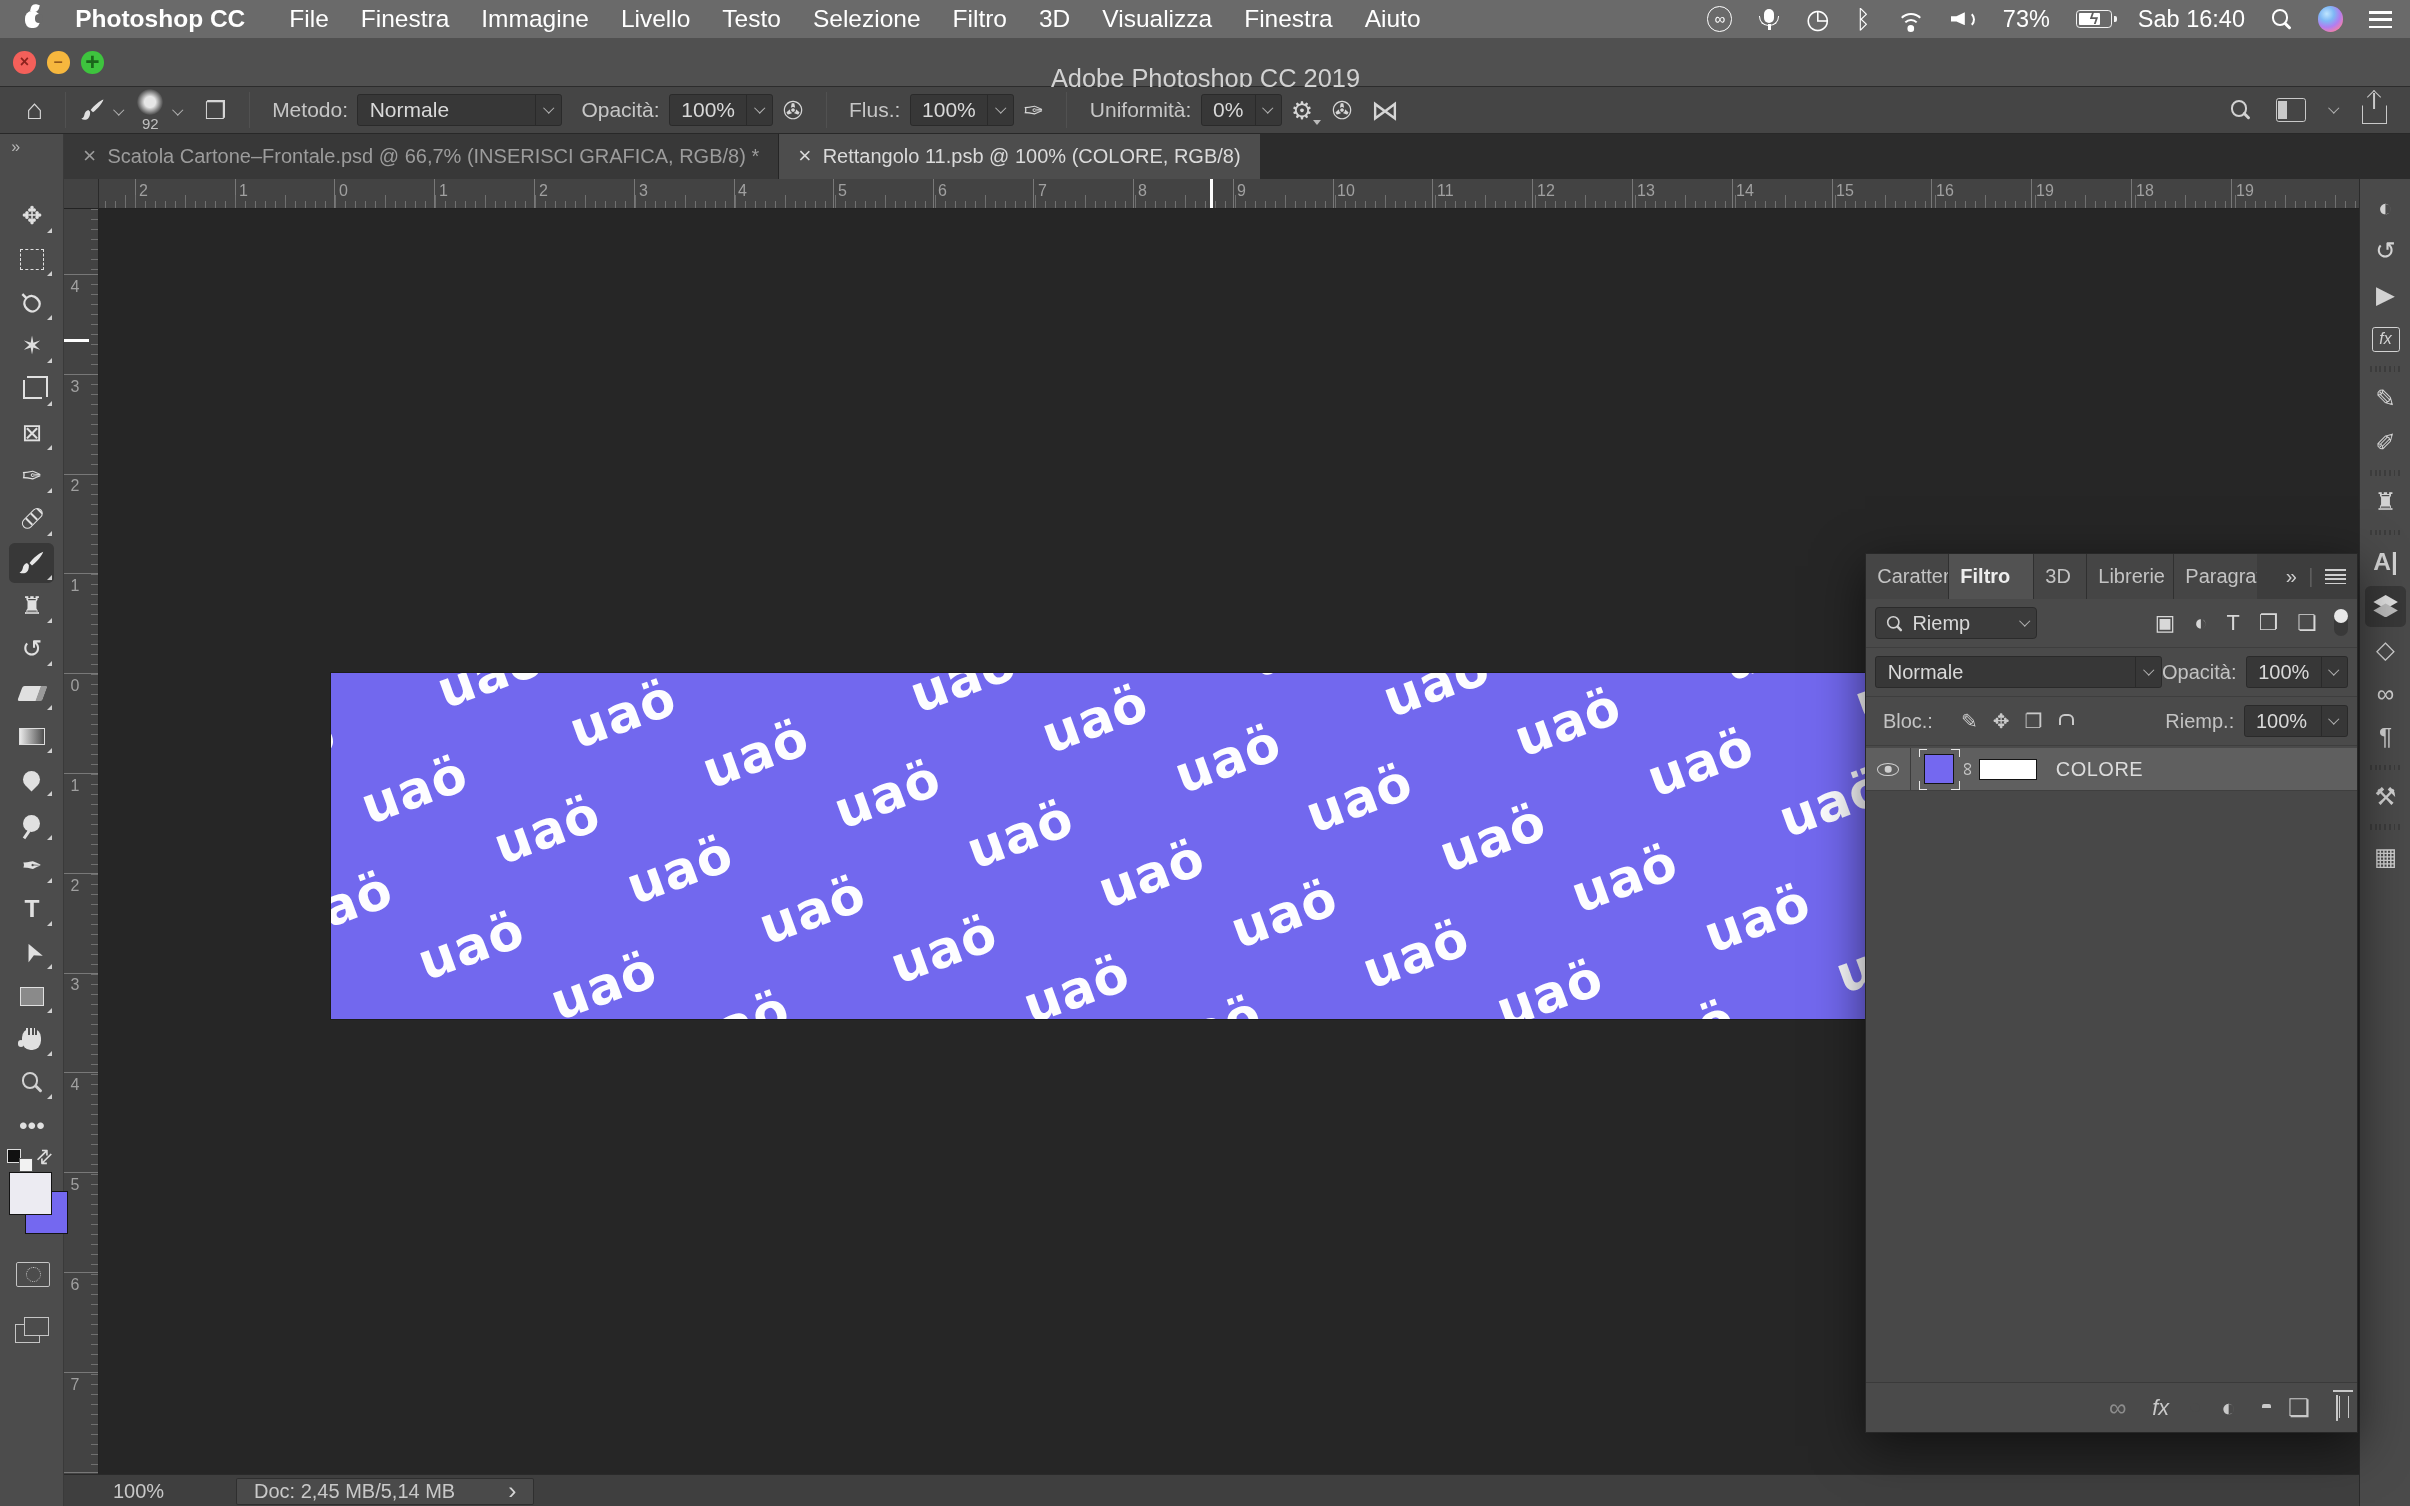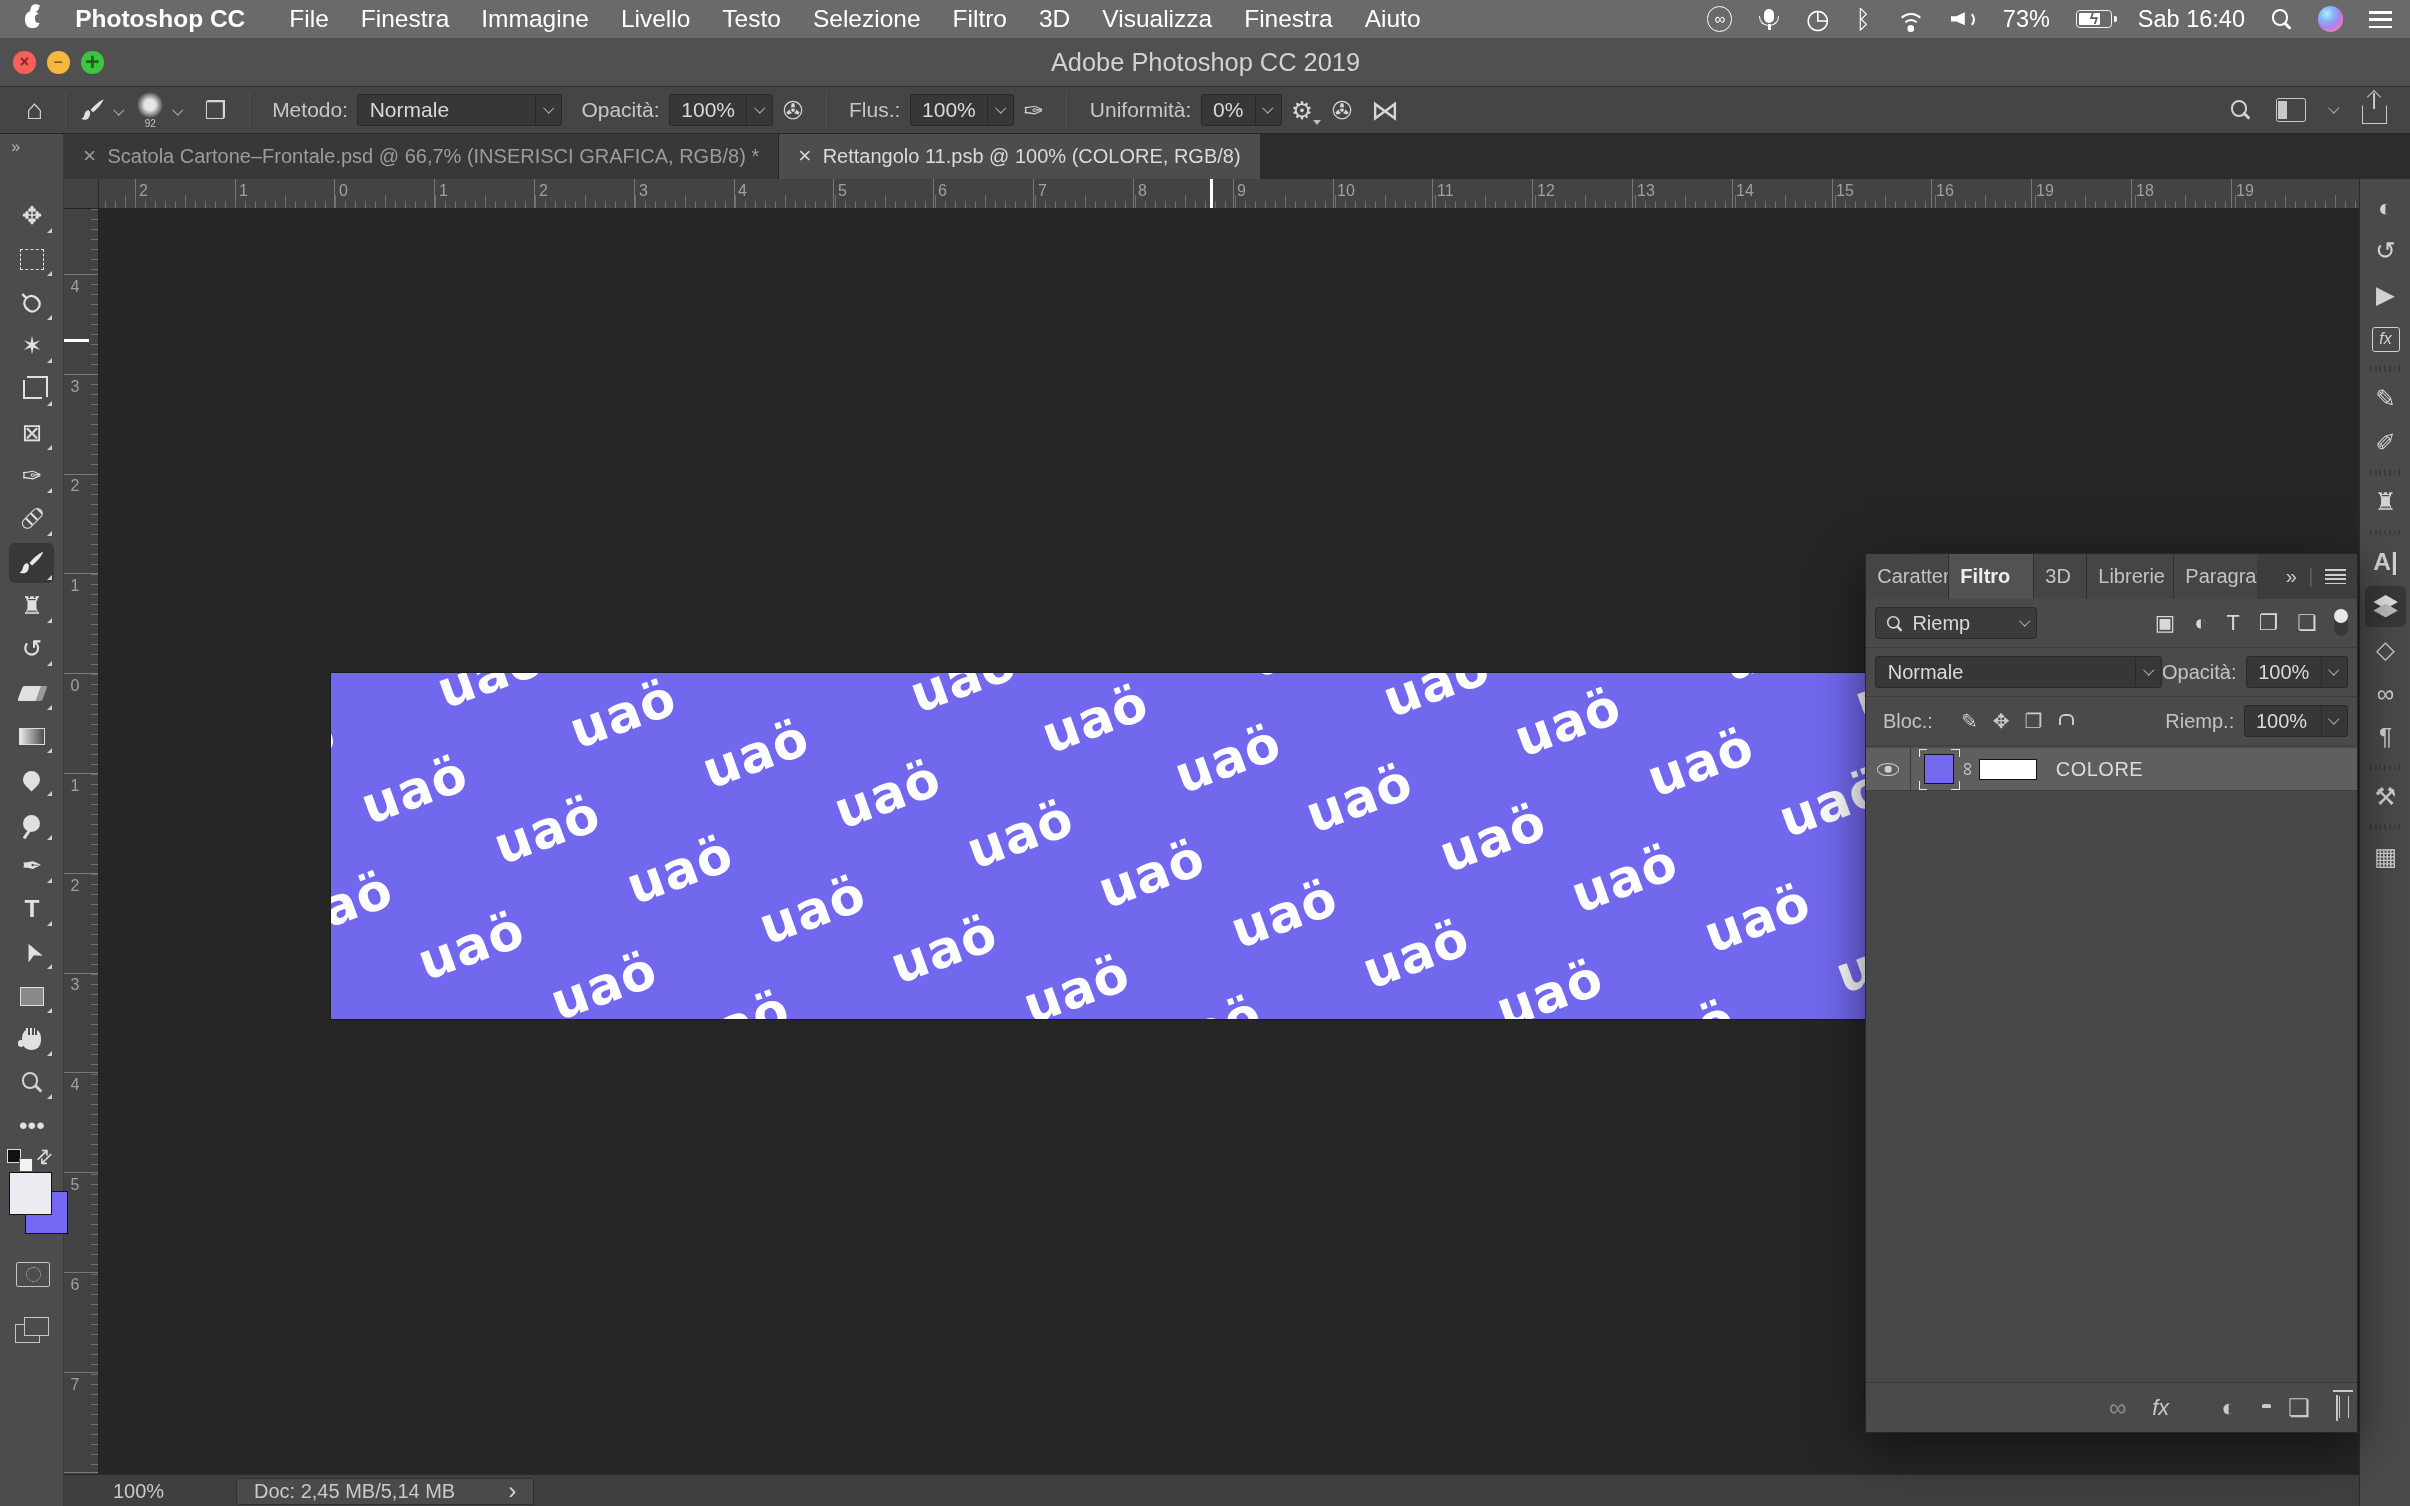--- a/index.html
+++ b/index.html
@@ -37,34 +37,34 @@
   .mag.white::before{border-color:#fff}.mag.white::after{background:#fff}
   .siri{width:25.4px;height:25.4px;border-radius:50%;background:radial-gradient(circle at 35% 30%,#bfe6ff 0%,#7fb8f5 30%,#b07ef0 55%,#ef7fae 78%,#3f74d8 100%)}
   .nc-ic{width:22.6px;height:17px;background:repeating-linear-gradient(180deg,#fff 0 2.8px,transparent 2.8px 7.5px)}
 
   
   .titlebar{position:absolute;left:0;top:38px;width:2411px;height:49px;background:#505050;border-bottom:0.9px solid #2c2c2c}
   .tl{position:absolute;top:13px;width:22.6px;height:22.6px;border-radius:50%;display:flex;align-items:center;justify-content:center;font-size:16px;font-weight:bold}
   .tl.r{left:13px;background:#f4605a;color:#8c221e}
   .tl.y{left:47px;background:#f6b73e;color:#93591a}
   .tl.g{left:81px;background:#3ec43e;color:#1b661b}
-  .win-title{position:absolute;left:0;right:0;top:0;height:49px;display:flex;align-items:center;justify-content:center;color:#d2d2d2;font-size:25.4px}
+  .win-title{position:absolute;left:0;right:0;top:16px;height:49px;display:flex;align-items:center;justify-content:center;color:#d2d2d2;font-size:25.4px}
 
   
   .optionsbar{position:absolute;left:0;top:87px;width:2411px;height:47px;background:#454545;border-bottom:0.9px solid #282828;display:flex;align-items:center;font-size:21px;color:#c6c6c6}
   .vdiv{width:0.9px;height:36px;background:#333;border-right:0.9px solid #515151;margin:0 13px}
   .olabel{margin:0 9.4px;white-space:nowrap}
   .fbox{display:flex;align-items:center;background:#373737;border:0.9px solid #2a2a2a;border-radius:2.8px;height:32px;color:#d9d9d9}
   .fbox .val{padding:0 11.3px;white-space:nowrap}
   .fbox .chev-cell{width:26px;height:100%;border-left:0.9px solid #2a2a2a;display:flex;align-items:center;justify-content:center}
   .chev{width:7.5px;height:7.5px;border-right:1.9px solid #b3b3b3;border-bottom:1.9px solid #b3b3b3;transform:rotate(45deg);margin-top:-3.8px}
   .ob-ic{font-size:24.5px;color:#d6d6d6;margin:0 9.4px}
   .brush-prev{display:flex;flex-direction:column;align-items:center;margin:0 5.6px;line-height:1}
   .brush-dot{width:26px;height:26px;border-radius:50%;background:radial-gradient(circle,#e6e6e6 0 30%,rgba(230,230,230,0) 72%)}
-  .brush-num{font-size:10px;color:#c0c0c0;margin-top:1px}
+  .brush-num{font-size:15px;color:#c0c0c0;margin-top:1px}
   .gear-wrap{position:relative;margin:0 9.4px}
   .gear-wrap::after{content:'';position:absolute;right:-7.5px;bottom:0;border-left:4.7px solid transparent;border-right:4.7px solid transparent;border-top:5.6px solid #bbb}
   .ws-ic{width:30px;height:24.5px;border:1.9px solid #c9c9c9;border-radius:2.8px;position:relative}
   .ws-ic::before{content:'';position:absolute;left:1.9px;top:1.9px;bottom:1.9px;width:8.5px;background:#c9c9c9}
   .share-ic{width:24.5px;height:19px;border:1.9px solid #c9c9c9;border-top-color:transparent;position:relative;margin-top:9.4px}
   .share-ic::before{content:'';position:absolute;left:50%;top:-13px;width:1.9px;height:16px;background:#c9c9c9;transform:translateX(-50%)}
   .share-ic::after{content:'';position:absolute;left:50%;top:-14px;width:8.5px;height:8.5px;border-left:1.9px solid #c9c9c9;border-top:1.9px solid #c9c9c9;transform:translateX(-50%) rotate(45deg)}
   .ob-right{margin-left:auto;display:flex;align-items:center;gap:24.5px;padding-right:24.5px}
 
   

